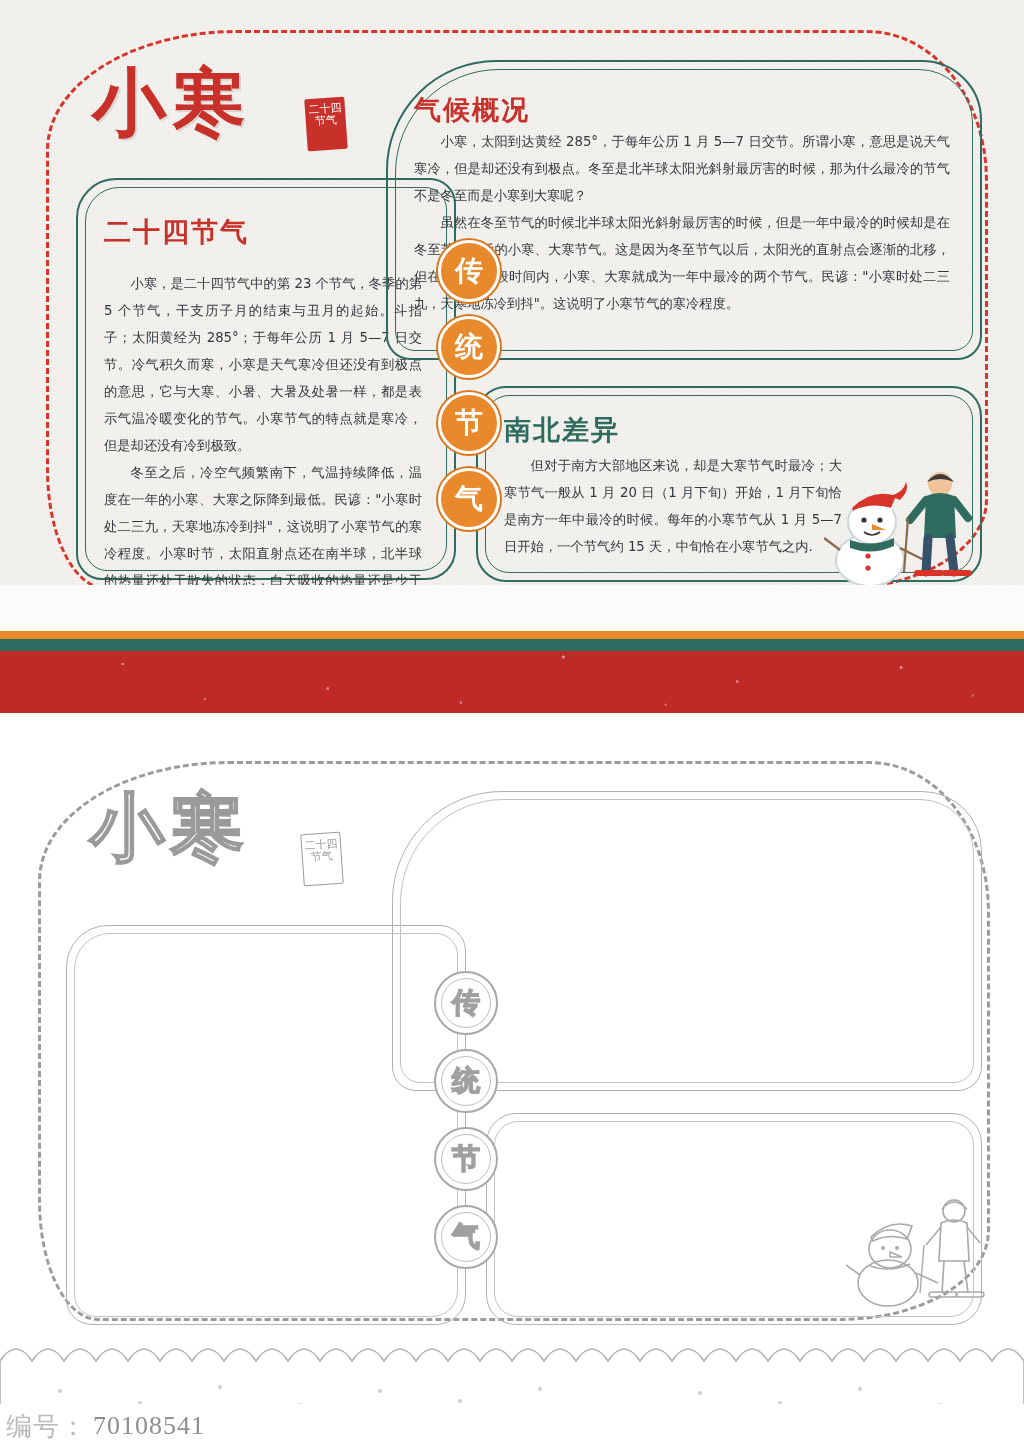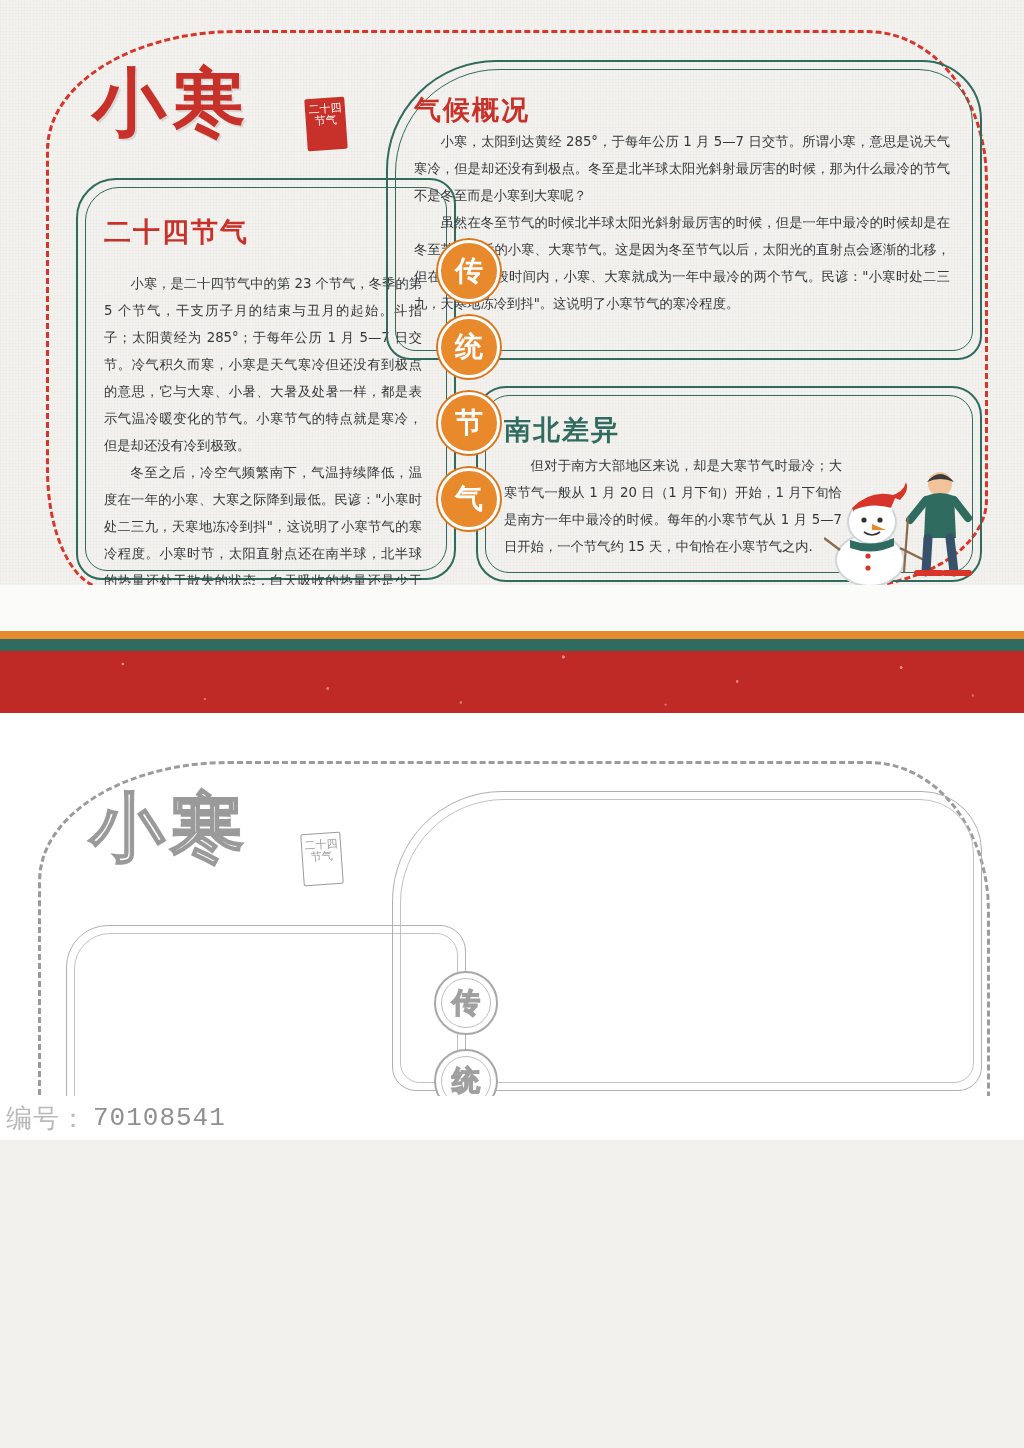--- a/index.html
+++ b/index.html
@@ -4,21 +4,21 @@
 <style>
   * { box-sizing: border-box; }
   html, body {
     margin: 0; padding: 0;
     width: 1024px; height: 1448px;
     font-family: "Liberation Sans", sans-serif;
     background: #f2f0ec;
   }
   .page {
     position: relative;
-    width: 1024px; height: 1140px;
+    width: 1024px; height: 1448px;
     overflow: hidden;
     background:
       repeating-linear-gradient(0deg, rgba(0,0,0,0.012) 0px, rgba(0,0,0,0.012) 1px, rgba(255,255,255,0) 1px, rgba(255,255,255,0) 3px),
       repeating-linear-gradient(90deg, rgba(0,0,0,0.012) 0px, rgba(0,0,0,0.012) 1px, rgba(255,255,255,0) 1px, rgba(255,255,255,0) 3px),
       #f3f1ed;
   }
 
   
   .poster {
     position: absolute; left: 0; top: 0;
@@ -302,21 +302,21 @@
     gap: 6px;
   }
   .wm-text {
     font-family: "DejaVu Sans", "Liberation Sans", sans-serif;
     font-size: 26px;
     color: #b9b9b9;
     letter-spacing: 1px;
     white-space: nowrap;
   }
   .wm-code {
-    font-family: Liberation Mono, monospace;
+    font-family: Liberation Serif, serif;
     font-size: 26px;
     color: #8f8f8f;
     letter-spacing: 1px;
   }
 </style>
 </head>
 <body>
 
 <div class="page">
 

